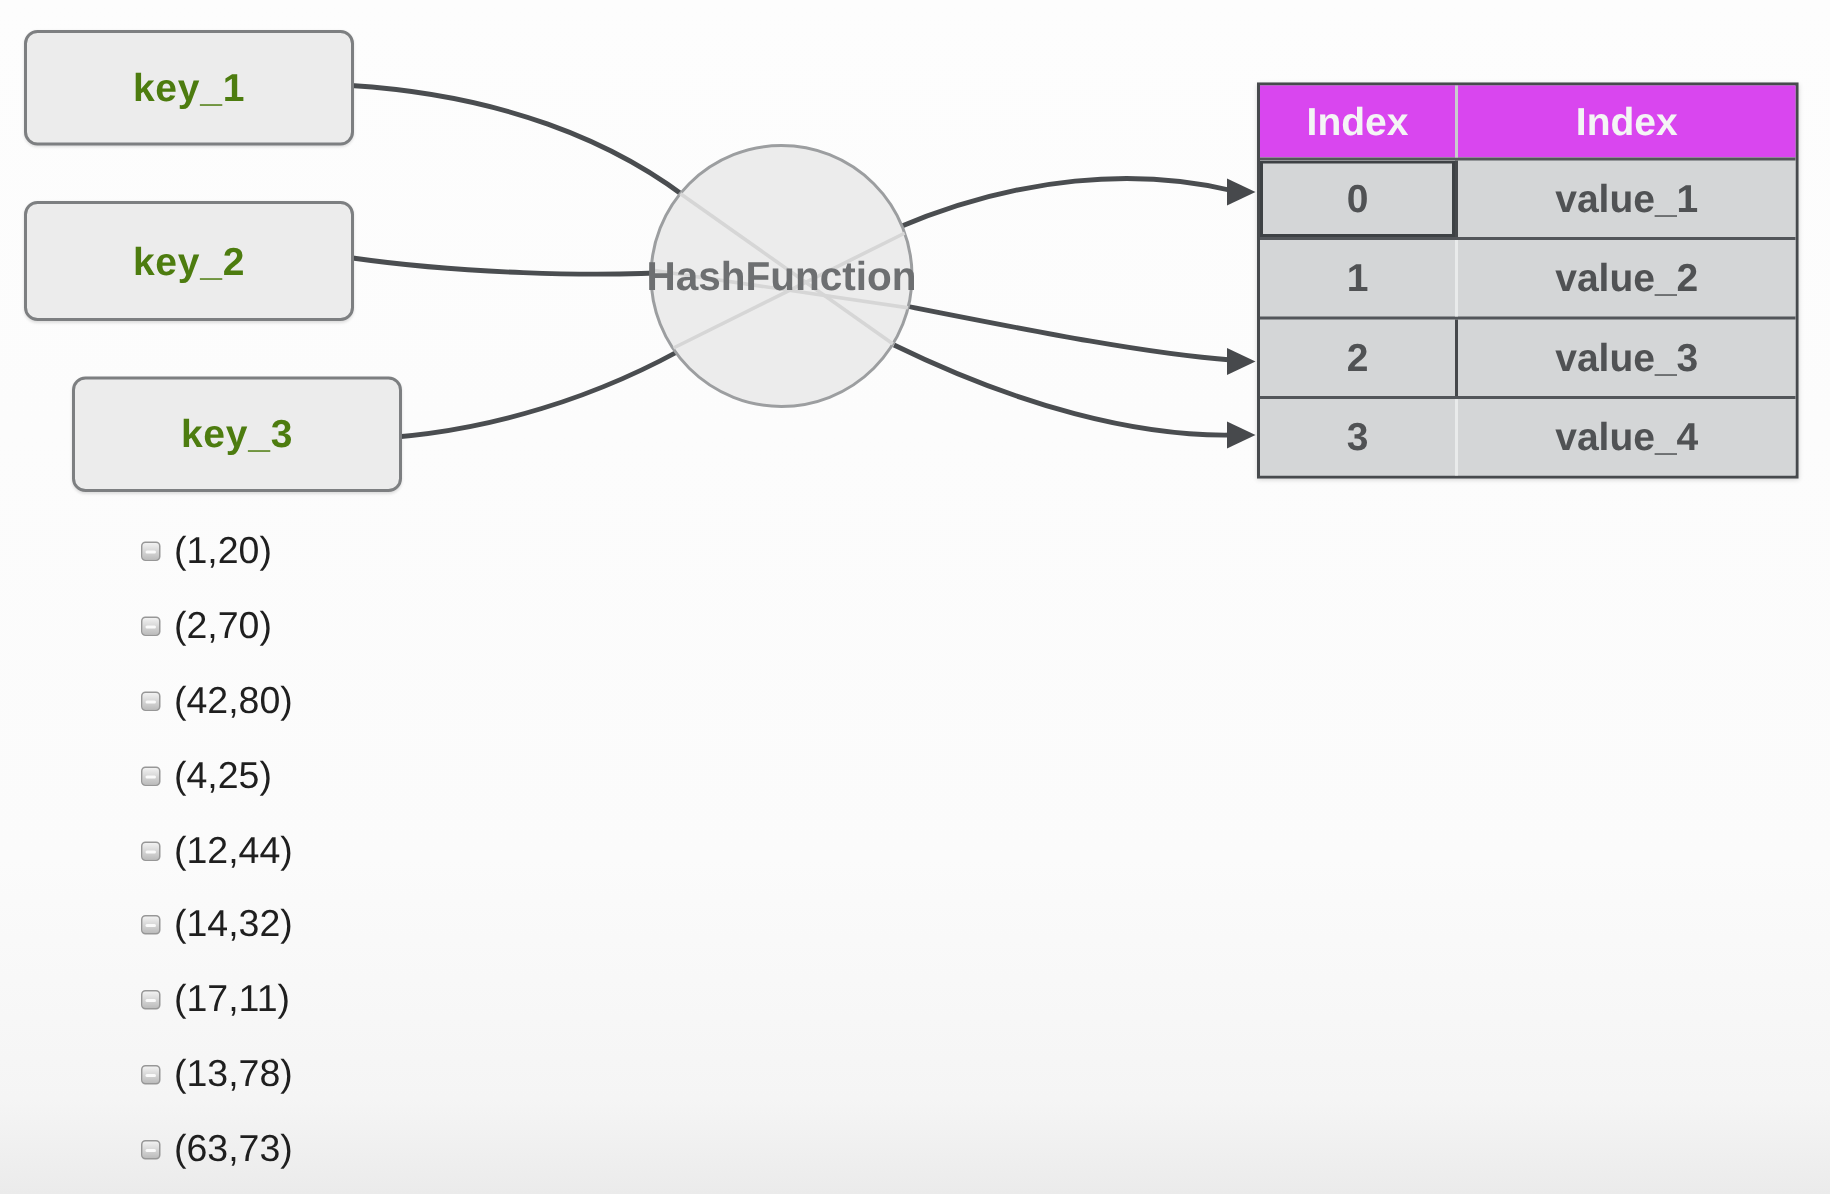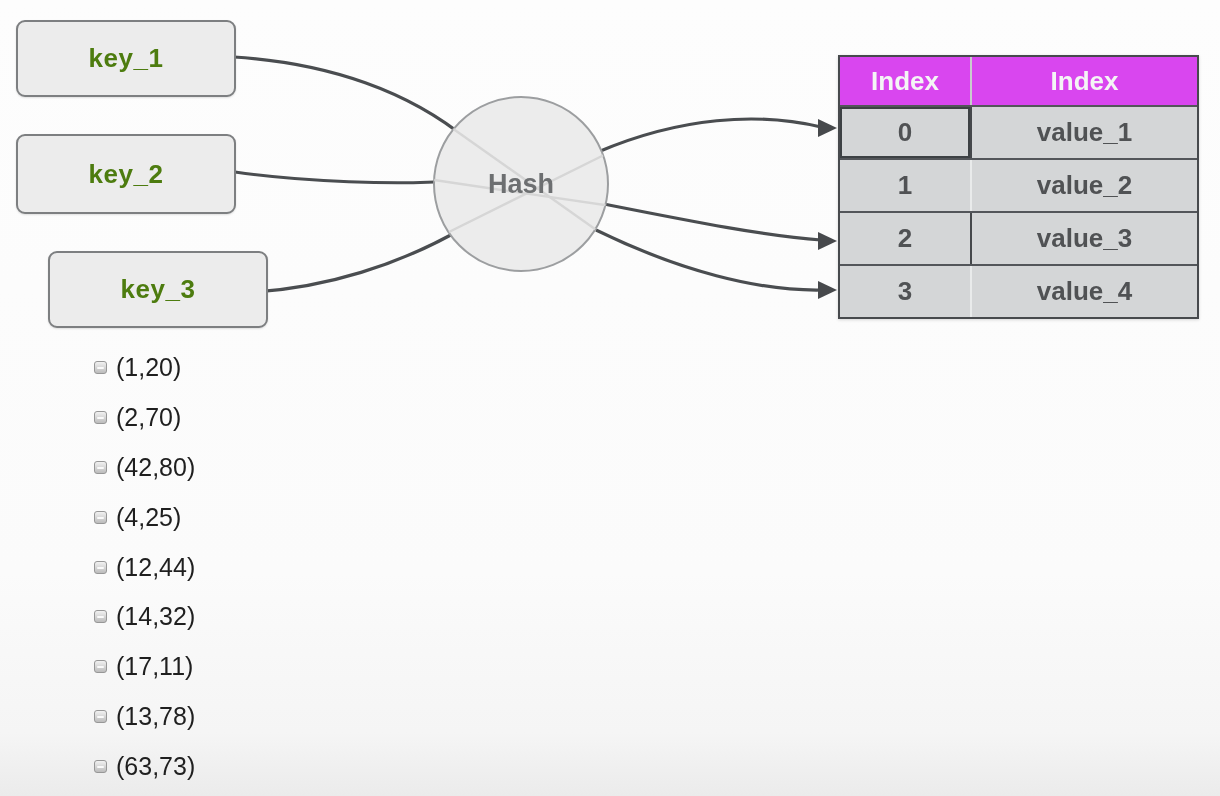--- a/index.html
+++ b/index.html
@@ -106,20 +106,21 @@
   </div>
   <div class="keybox" id="key2">
     <span>key_2</span>
   </div>
   <div class="keybox" id="key3">
     <span>key_3</span>
   </div>
 
   <div class="hash-label">
     <span>Hash</span>
+    <span>Function</span>
   </div>
 
   <div class="htable">
     <div class="trow head">
       <div class="tcell idx">Index</div>
       <div class="tcell">Index</div>
     </div>
     <div class="trow body row-0 div-dark">
       <div class="tcell idx">0</div>
       <div class="tcell">value_1</div>

